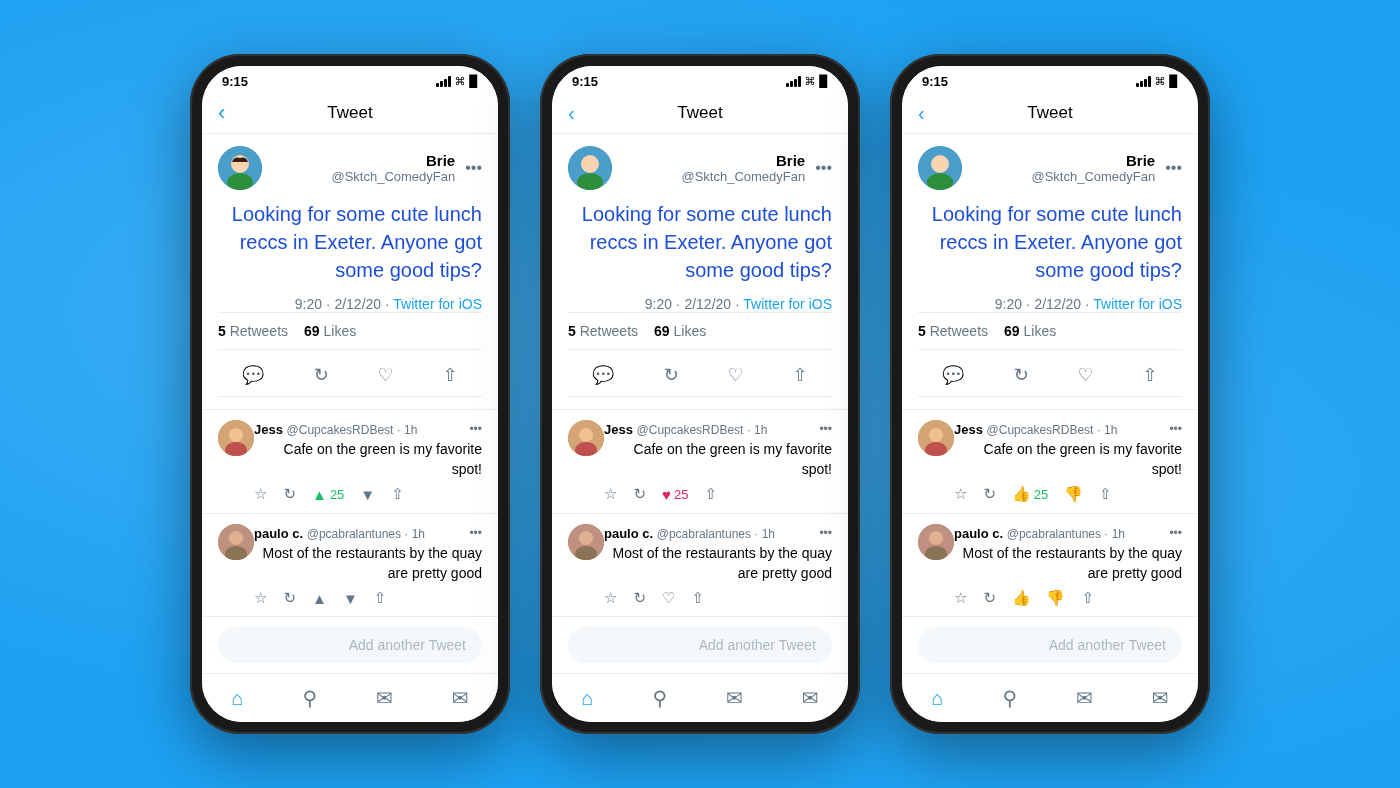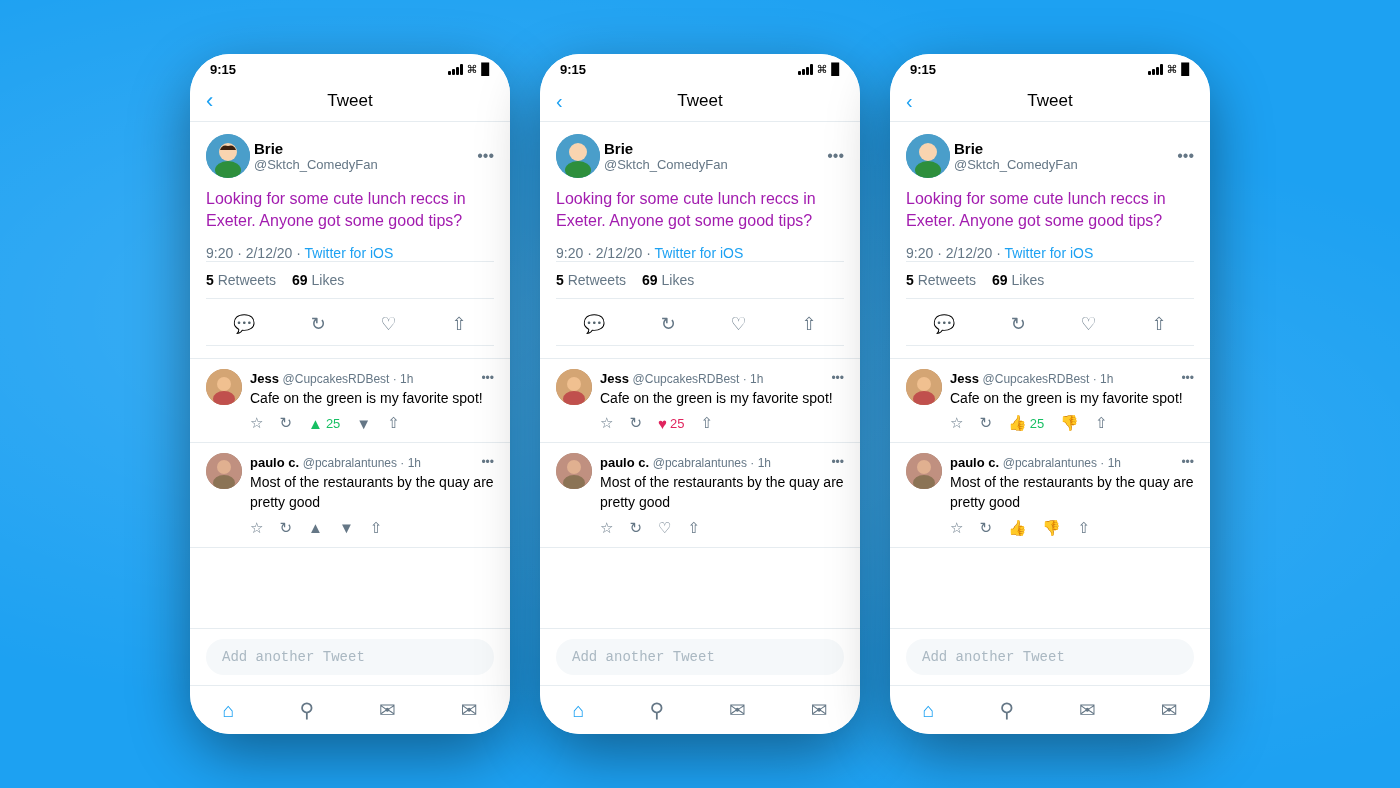--- a/index.html
+++ b/index.html
@@ -24,22 +24,24 @@
     }
     .phone-wrapper {
       position: relative;
       z-index: 1;
     }
     .phone {
       width: 320px;
       height: 680px;
       background: #1a1a1a;
       border-radius: 50px;
+      padding: 12px;
       box-shadow: 0 20px 60px rgba(0,0,0,0.4), inset 0 0 0 2px #333;
       position: relative;
+      text-align: right;
     }
     .phone-screen {
       width: 100%;
       height: 100%;
       background: #fff;
       border-radius: 40px;
       overflow: hidden;
       display: flex;
       flex-direction: column;
     }
@@ -99,21 +101,21 @@
       color: #000;
     }
     .tweet-detail {
       padding: 12px 16px;
       border-bottom: 1px solid #e6ecf0;
       flex-shrink: 0;
     }
     .tweet-author {
       display: flex;
       align-items: center;
-      gap: 4px;
+      gap: 10px;
       margin-bottom: 10px;
     }
     .avatar {
       width: 44px;
       height: 44px;
       border-radius: 50%;
       overflow: hidden;
       flex-shrink: 0;
     }
     .author-info {
@@ -126,23 +128,23 @@
     }
     .author-handle {
       font-size: 13px;
       color: #657786;
     }
     .more-btn {
       color: #657786;
       font-size: 16px;
     }
     .tweet-text {
-      font-size: 16px;
+      font-size: 20px;
       line-height: 1.4;
-      color: #a21caf;
+      color: #1d4ed8;
       margin-bottom: 12px;
     }
     .tweet-meta {
       font-size: 14px;
       color: #657786;
     }
     .tweet-meta a {
       color: #1da1f2;
       text-decoration: none;
     }
@@ -173,21 +175,20 @@
       font-size: 18px;
       cursor: pointer;
       padding: 4px;
     }
     .replies-list {
       flex: 1;
       overflow: hidden;
     }
     .reply-item {
       display: flex;
-      gap: 8px;
       padding: 10px 16px;
       border-bottom: 1px solid #e6ecf0;
     }
     .reply-avatar {
       width: 36px;
       height: 36px;
       border-radius: 50%;
       flex-shrink: 0;
       overflow: hidden;
     }
@@ -231,21 +232,20 @@
     .reply-action.upvote { color: #17bf63; }
     .reply-action.heart-active { color: #e0245e; }
     .vote-count {
       font-size: 13px;
     }
     .add-tweet-bar {
       background: #fff;
       border-top: 1px solid #e6ecf0;
       padding: 10px 16px;
       flex-shrink: 0;
-      font-family: Liberation Mono, monospace;
     }
     .add-tweet-input {
       background: #f5f8fa;
       border-radius: 20px;
       padding: 10px 16px;
       font-size: 14px;
       color: #aab8c2;
       cursor: pointer;
     }
     .bottom-nav {

